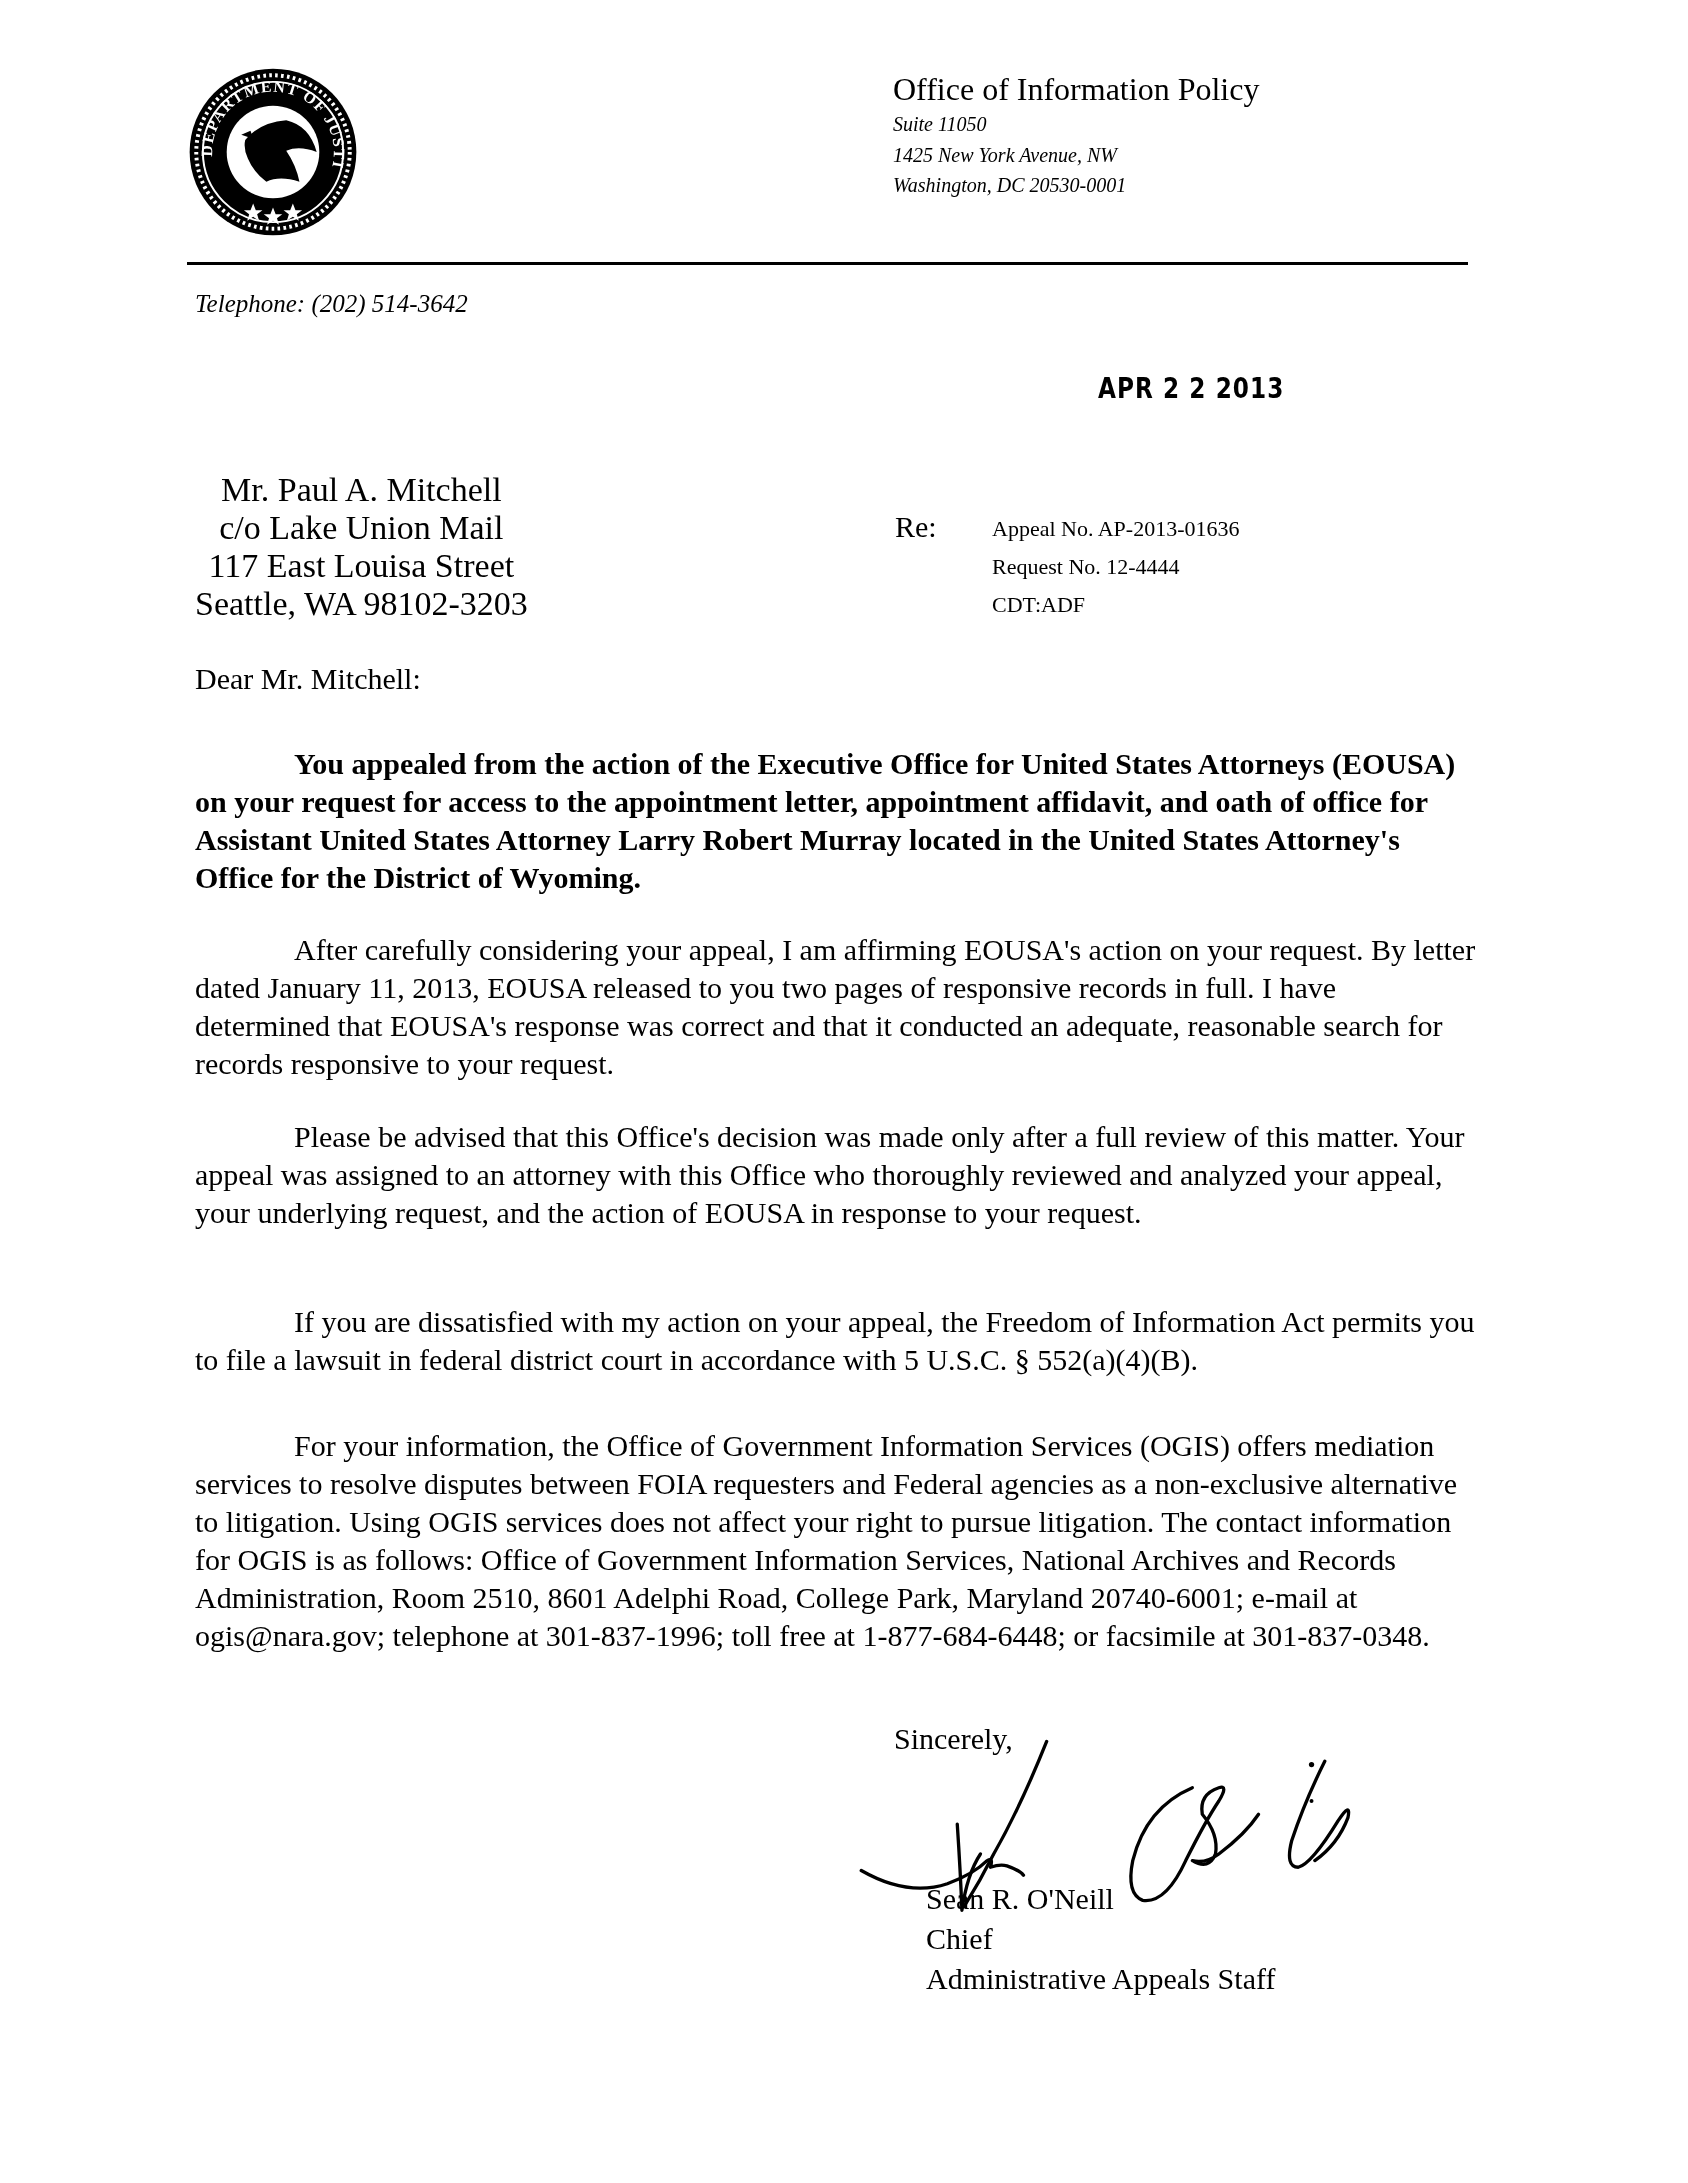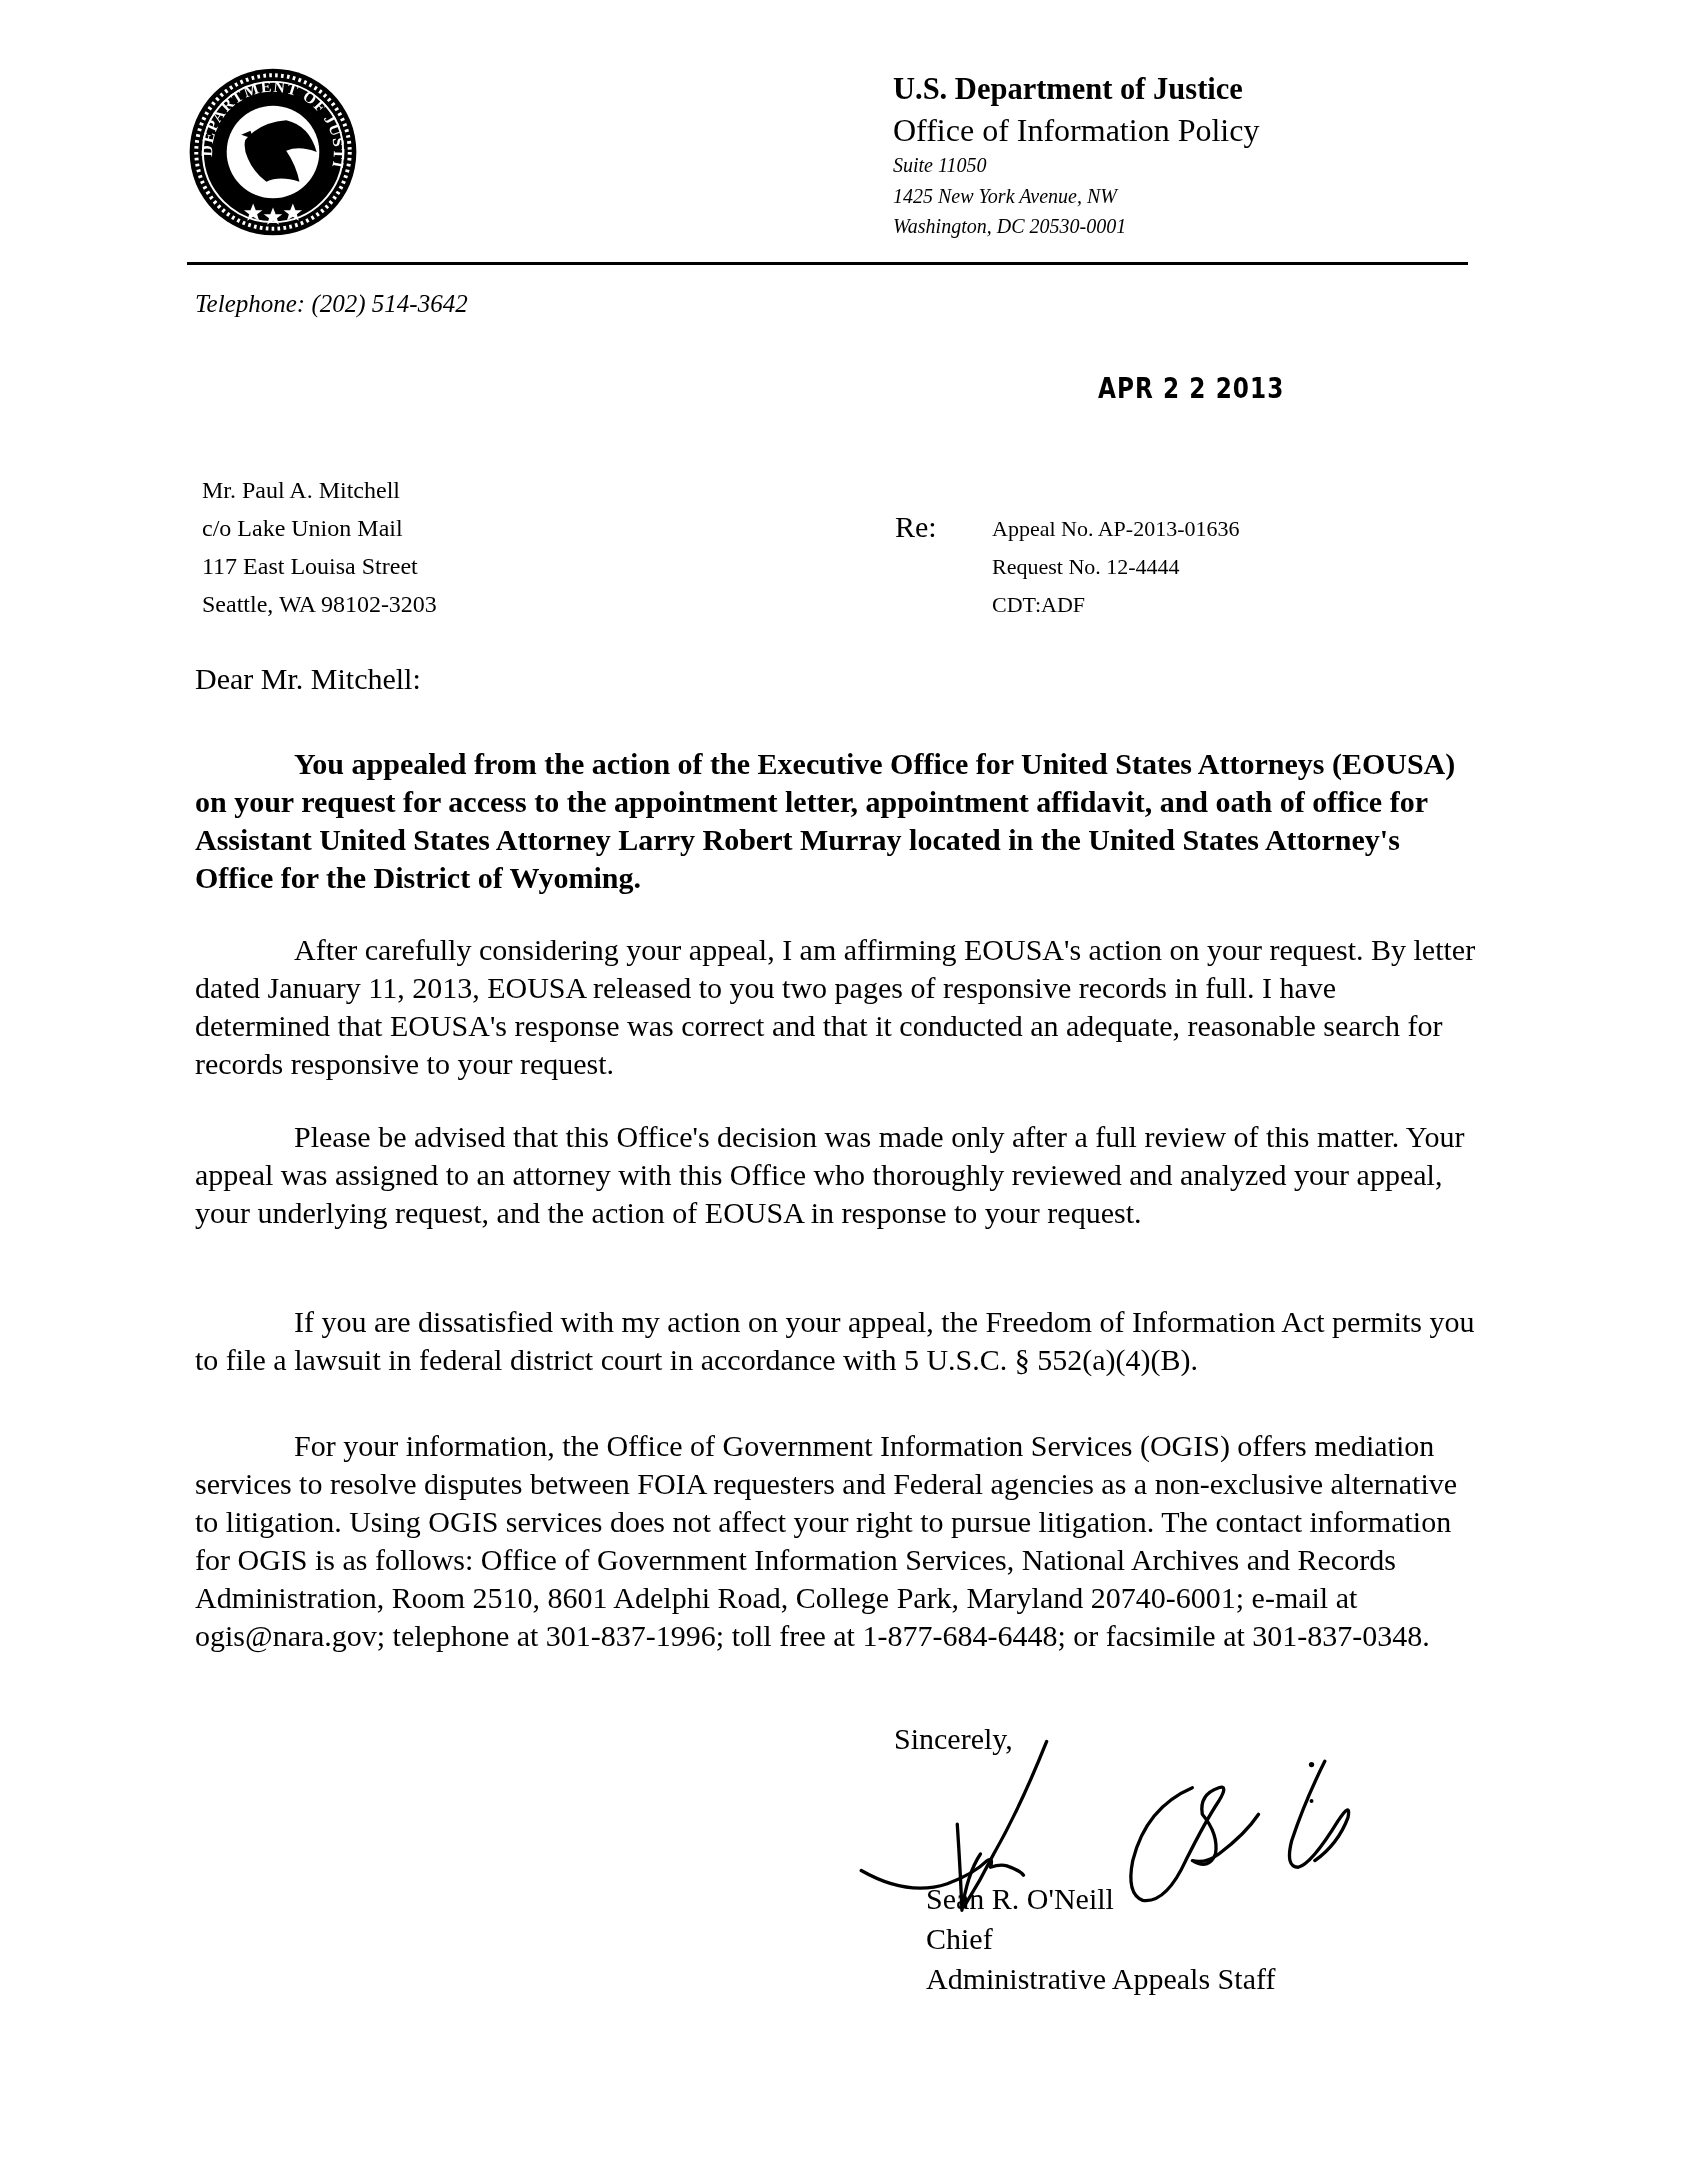--- a/index.html
+++ b/index.html
@@ -12,21 +12,21 @@
   .letterhead { left: 893px; top: 69px; line-height: 37px; }
   .lh-dept { font-size: 30.5px; font-weight: bold; line-height: 41px; }
   .lh-office { font-size: 32px; line-height: 40px; }
   .lh-italic { font-size: 20px; font-style: italic; line-height: 30.5px; }
   .rule { left: 187px; top: 262px; width: 1281px; height: 2.6px; background: #000; }
   .telephone { left: 195px; top: 290px; font-size: 25px; font-style: italic; }
   .date-stamp {
     left: 1098px; top: 371px; font-family: "DejaVu Sans", sans-serif;
     font-size: 29px; font-weight: bold; letter-spacing: 1.3px; transform: scaleX(0.8); transform-origin: left;
   }
-  .addr { left: 202px; top: 471px; font-size: 24px; line-height: 38px; }
+  .addr { left: 195px; top: 471px; font-size: 34px; line-height: 38px; text-align: center; }
   .re-label { left: 895px; top: 510px; font-size: 30px; }
   .re-block { left: 992px; top: 510px; font-size: 22px; line-height: 38px; }
   .salutation { left: 195px; top: 662px; font-size: 30px; text-align: right; }
   .para {
     left: 195px; width: 1281px; font-size: 30px; line-height: 38px;
     text-indent: 99px; text-align: left;
   }
   .p1 { top: 745px; font-weight: bold; }
   .p2 { top: 931px; }
   .p3 { top: 1118px; }
@@ -52,21 +52,20 @@
     </text>
     <path d="M 88 112 Q 110 85 150 82 Q 185 90 196 130 Q 170 120 150 128 Q 165 150 170 175 Q 140 165 120 175 Q 100 160 92 140 Q 85 125 88 112 Z" fill="#000"></path>
     <path d="M 100 110 L 82 104 L 96 98 Z" fill="#000"></path>
     <polygon points="100,208 104,218 114,218 106,224 109,234 100,228 91,234 94,224 86,218 96,218" fill="#fff"></polygon>
     <polygon points="130,214 134,224 144,224 136,230 139,240 130,234 121,240 124,230 116,224 126,224" fill="#fff"></polygon>
     <polygon points="160,208 164,218 174,218 166,224 169,234 160,228 151,234 154,224 146,218 156,218" fill="#fff"></polygon>
   </svg>
 </div>
 
 <div class="abs letterhead">
-  <span class="line lh-dept">U.S. Department of Justice</span>
   <span class="line lh-office">Office of Information Policy</span>
   <span class="line lh-italic">Suite 11050</span>
   <span class="line lh-italic">1425 New York Avenue, NW</span>
   <span class="line lh-italic">Washington, DC  20530-0001</span>
 </div>
 
 <div class="abs rule"></div>
 
 <div class="abs telephone">Telephone: (202) 514-3642</div>
 

